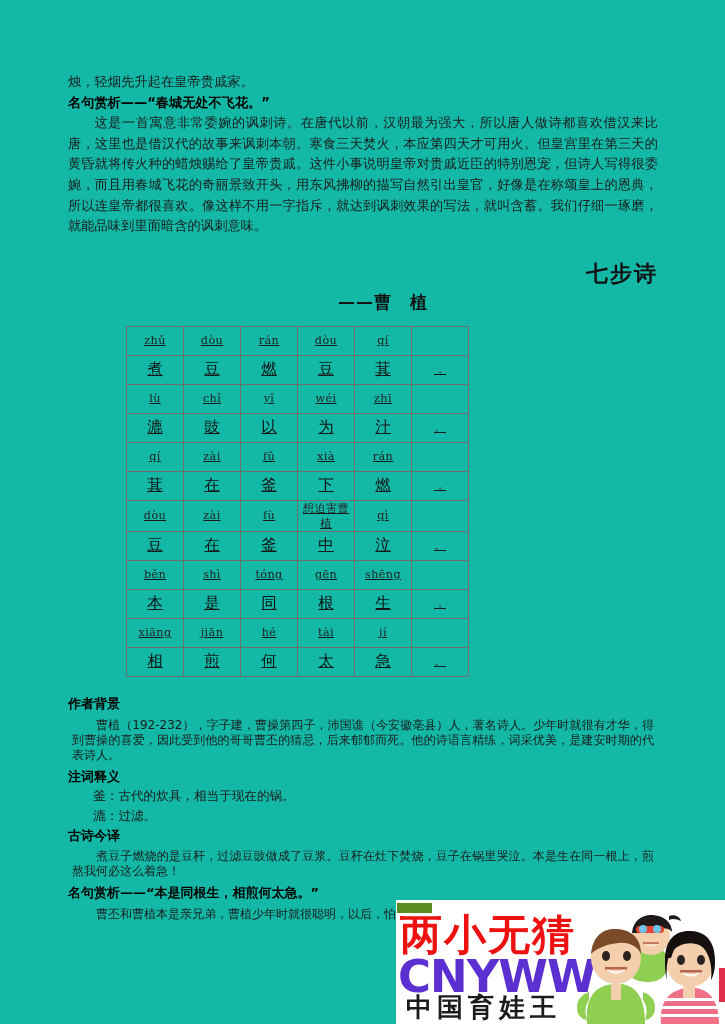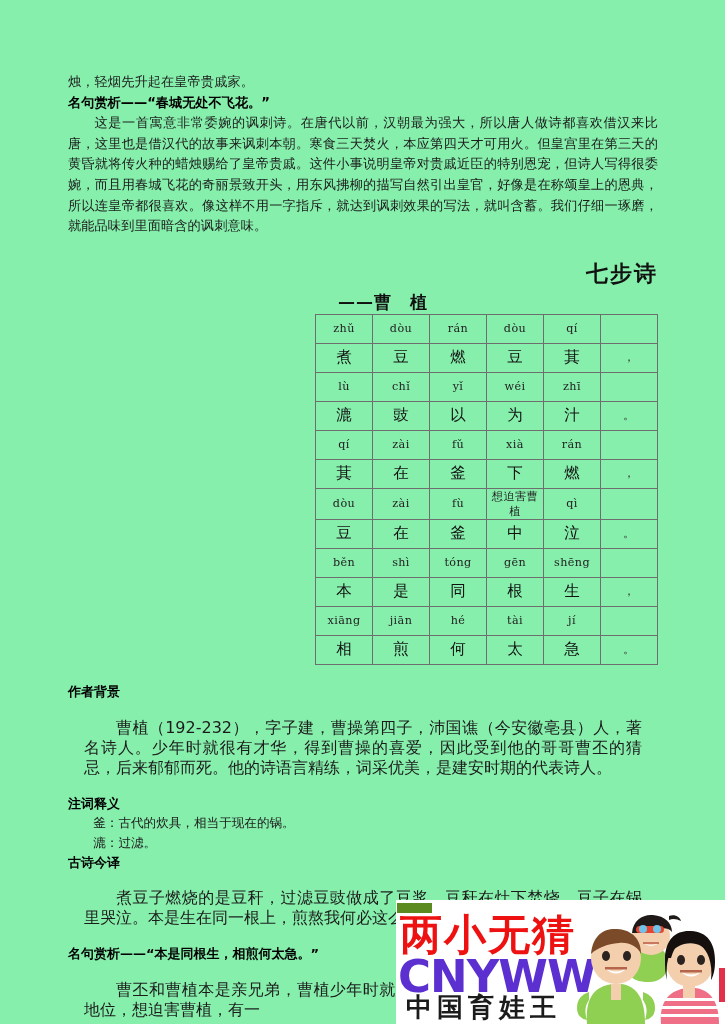--- a/index.html
+++ b/index.html
@@ -13,21 +13,21 @@
     position: relative;
     overflow: hidden;
     font-family: "DejaVu Sans", "Liberation Sans", sans-serif;
     color: #1a1a1a;
   }
   .page {
     position: absolute;
     left: 0; top: 0;
     width: 725px;
     height: 1024px;
-    background: #86efac;
+    background: #14b8a6;
   }
   .content {
     position: absolute;
     left: 68px;
     top: 72px;
     width: 590px;
   }
 
   
   .para {
@@ -50,25 +50,25 @@
     color: #000;
   }
   .heading-sm {
     font-size: 13px;
     line-height: 19.8px;
     font-weight: bold;
     margin: 0;
     color: #000;
   }
   .para-sm {
-    font-size: 16px;
-    line-height: 20px;
+    font-size: 12px;
+    line-height: 15px;
     text-align: justify;
     text-justify: inter-ideograph;
-    margin: 16px;
+    margin: 4px;
     color: #1b1b1b;
   }
   .para-sm.indent { text-indent: 2em; }
   .def-line {
     font-size: 12.6px;
     line-height: 19.6px;
     margin: 0;
     padding-left: 2em;
     color: #1b1b1b;
   }
@@ -95,22 +95,24 @@
     font-size: 17px;
     font-weight: bold;
     letter-spacing: 1px;
     color: #111;
     display: inline-block;
     padding-left: 40px;
   }
 
   
   .poem-table-wrap {
+    margin-top: 12px;
     display: flex;
-    justify-content: flex-end;
+    justify-content: flex-start;
+    text-decoration: underline;
   }
   table.poem-table {
     border-collapse: collapse;
     width: 343px;
     table-layout: fixed;
     margin-left: 58px;
   }
   table.poem-table td {
     border: 1px solid #6e6e6e;
     text-align: center;

